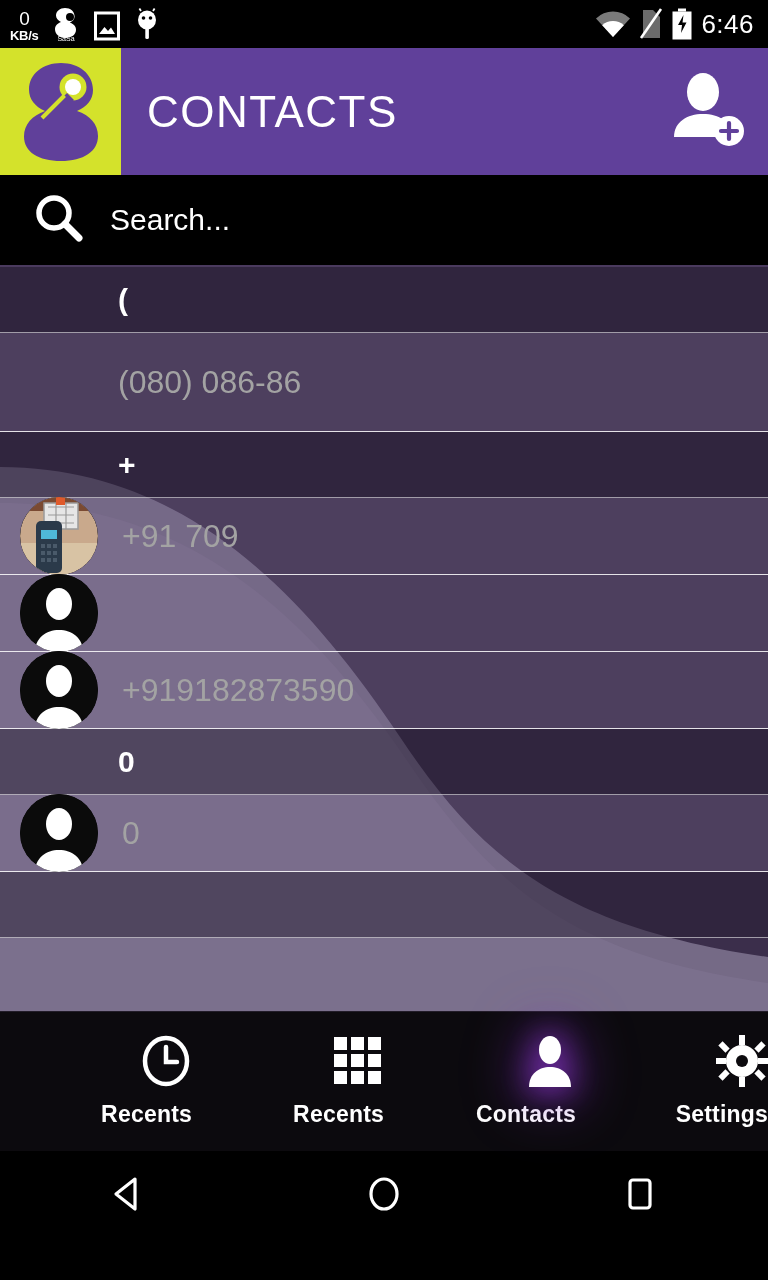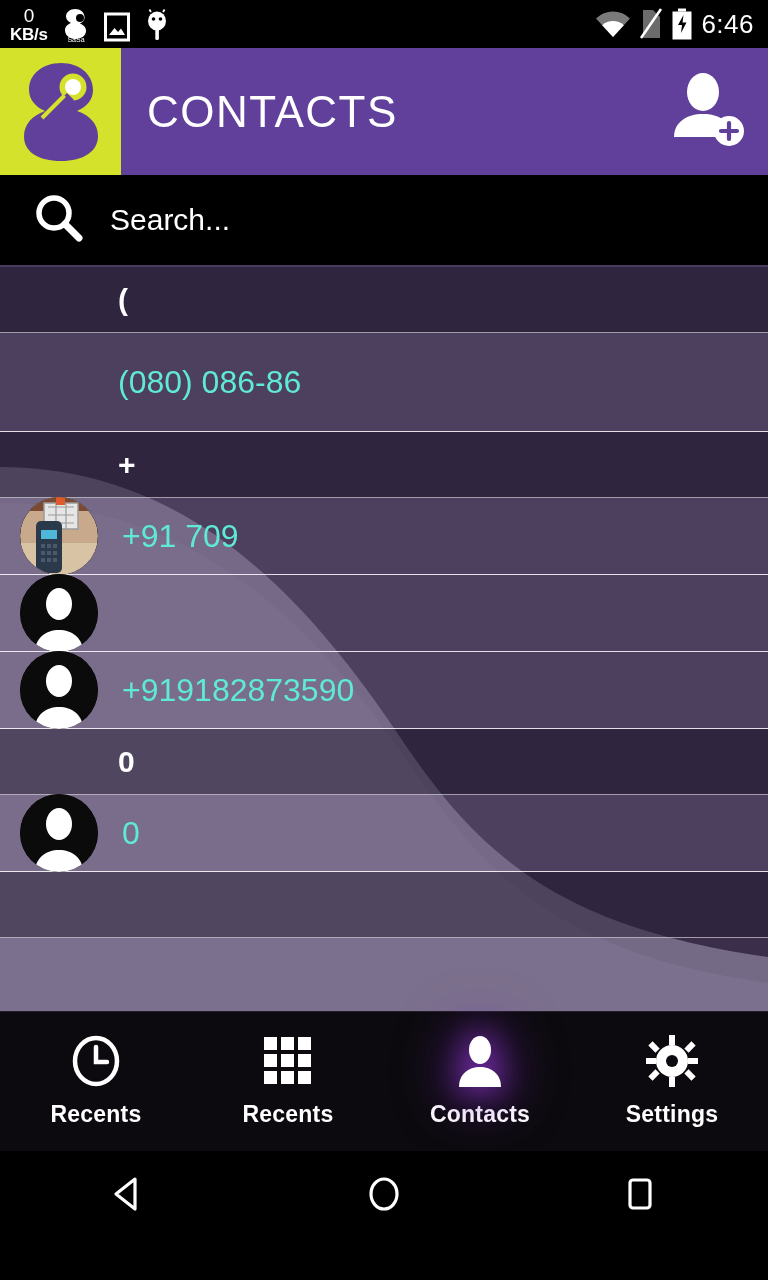--- a/index.html
+++ b/index.html
@@ -14,21 +14,21 @@
   
   .statusbar{
     position:relative; height:48px; background:#000;
     display:flex; align-items:center; justify-content:space-between;
     padding:0 14px 0 10px;
   }
   .sb-left{ display:flex; align-items:flex-end; gap:13px; }
   .sb-right{ display:flex; align-items:center; gap:8px; }
   .netspeed{ display:flex; flex-direction:column; align-items:center; line-height:1; color:#fff; }
   .netspeed .num{ font-size:19px; font-weight:400; letter-spacing:-.5px; }
-  .netspeed .unit{ font-size:17px; font-weight:700; letter-spacing:-.3px; margin-top:1px;}
+  .netspeed .unit{ font-size:13px; font-weight:700; letter-spacing:-.3px; margin-top:1px;}
   .sb-icon{ display:flex; align-items:center; justify-content:center; }
   .clock{ color:#fff; font-size:26px; letter-spacing:.5px; }
 
   
   .appbar{
     position:relative; height:127px; background:#60409a;
     display:flex; align-items:center;
   }
   .logo-box{
     width:121px; height:127px; background:#d4e22b;
@@ -67,31 +67,31 @@
     height:77px; display:flex; align-items:center;
     background:rgba(120,104,140,0.30);
     border-bottom:1px solid rgba(255,255,255,0.85);
   }
   .row.noavatar{ height:99px; }
   .avatar{
     width:78px; height:78px; border-radius:50%; margin-left:20px;
     flex:none; overflow:hidden; position:relative; background:#0b0b0b;
   }
   .row-label{
-    color:#5eead4; font-size:32px; margin-left:24px; font-weight:400;
+    color:#a3a3a3; font-size:32px; margin-left:24px; font-weight:400;
   }
   .row.noavatar .row-label{ margin-left:118px; }
 
   
   .tabbar{
     height:140px; background:#0c0a0e; display:flex; align-items:center;
     border-top:1px solid #221c28;
   }
   .tab{
-    flex:1; display:flex; flex-direction:column; align-items:center;
+    flex:1; display:flex; flex-direction:column; align-items:flex-end;
     justify-content:center; gap:14px; height:100%;
   }
   .tab .ticon{ height:52px; display:flex; align-items:center; justify-content:center; }
   .tab .tlabel{ color:#fff; font-size:23px; font-weight:700; letter-spacing:.2px; }
   .tab.active .ticon{ filter:drop-shadow(0 0 16px #9a3ce0) drop-shadow(0 0 28px #7a2bbd); }
 
   
   .navbar{ height:90px; background:#000; display:flex; align-items:center; }
   .navbtn{ flex:1; display:flex; align-items:center; justify-content:center; }
 </style>

